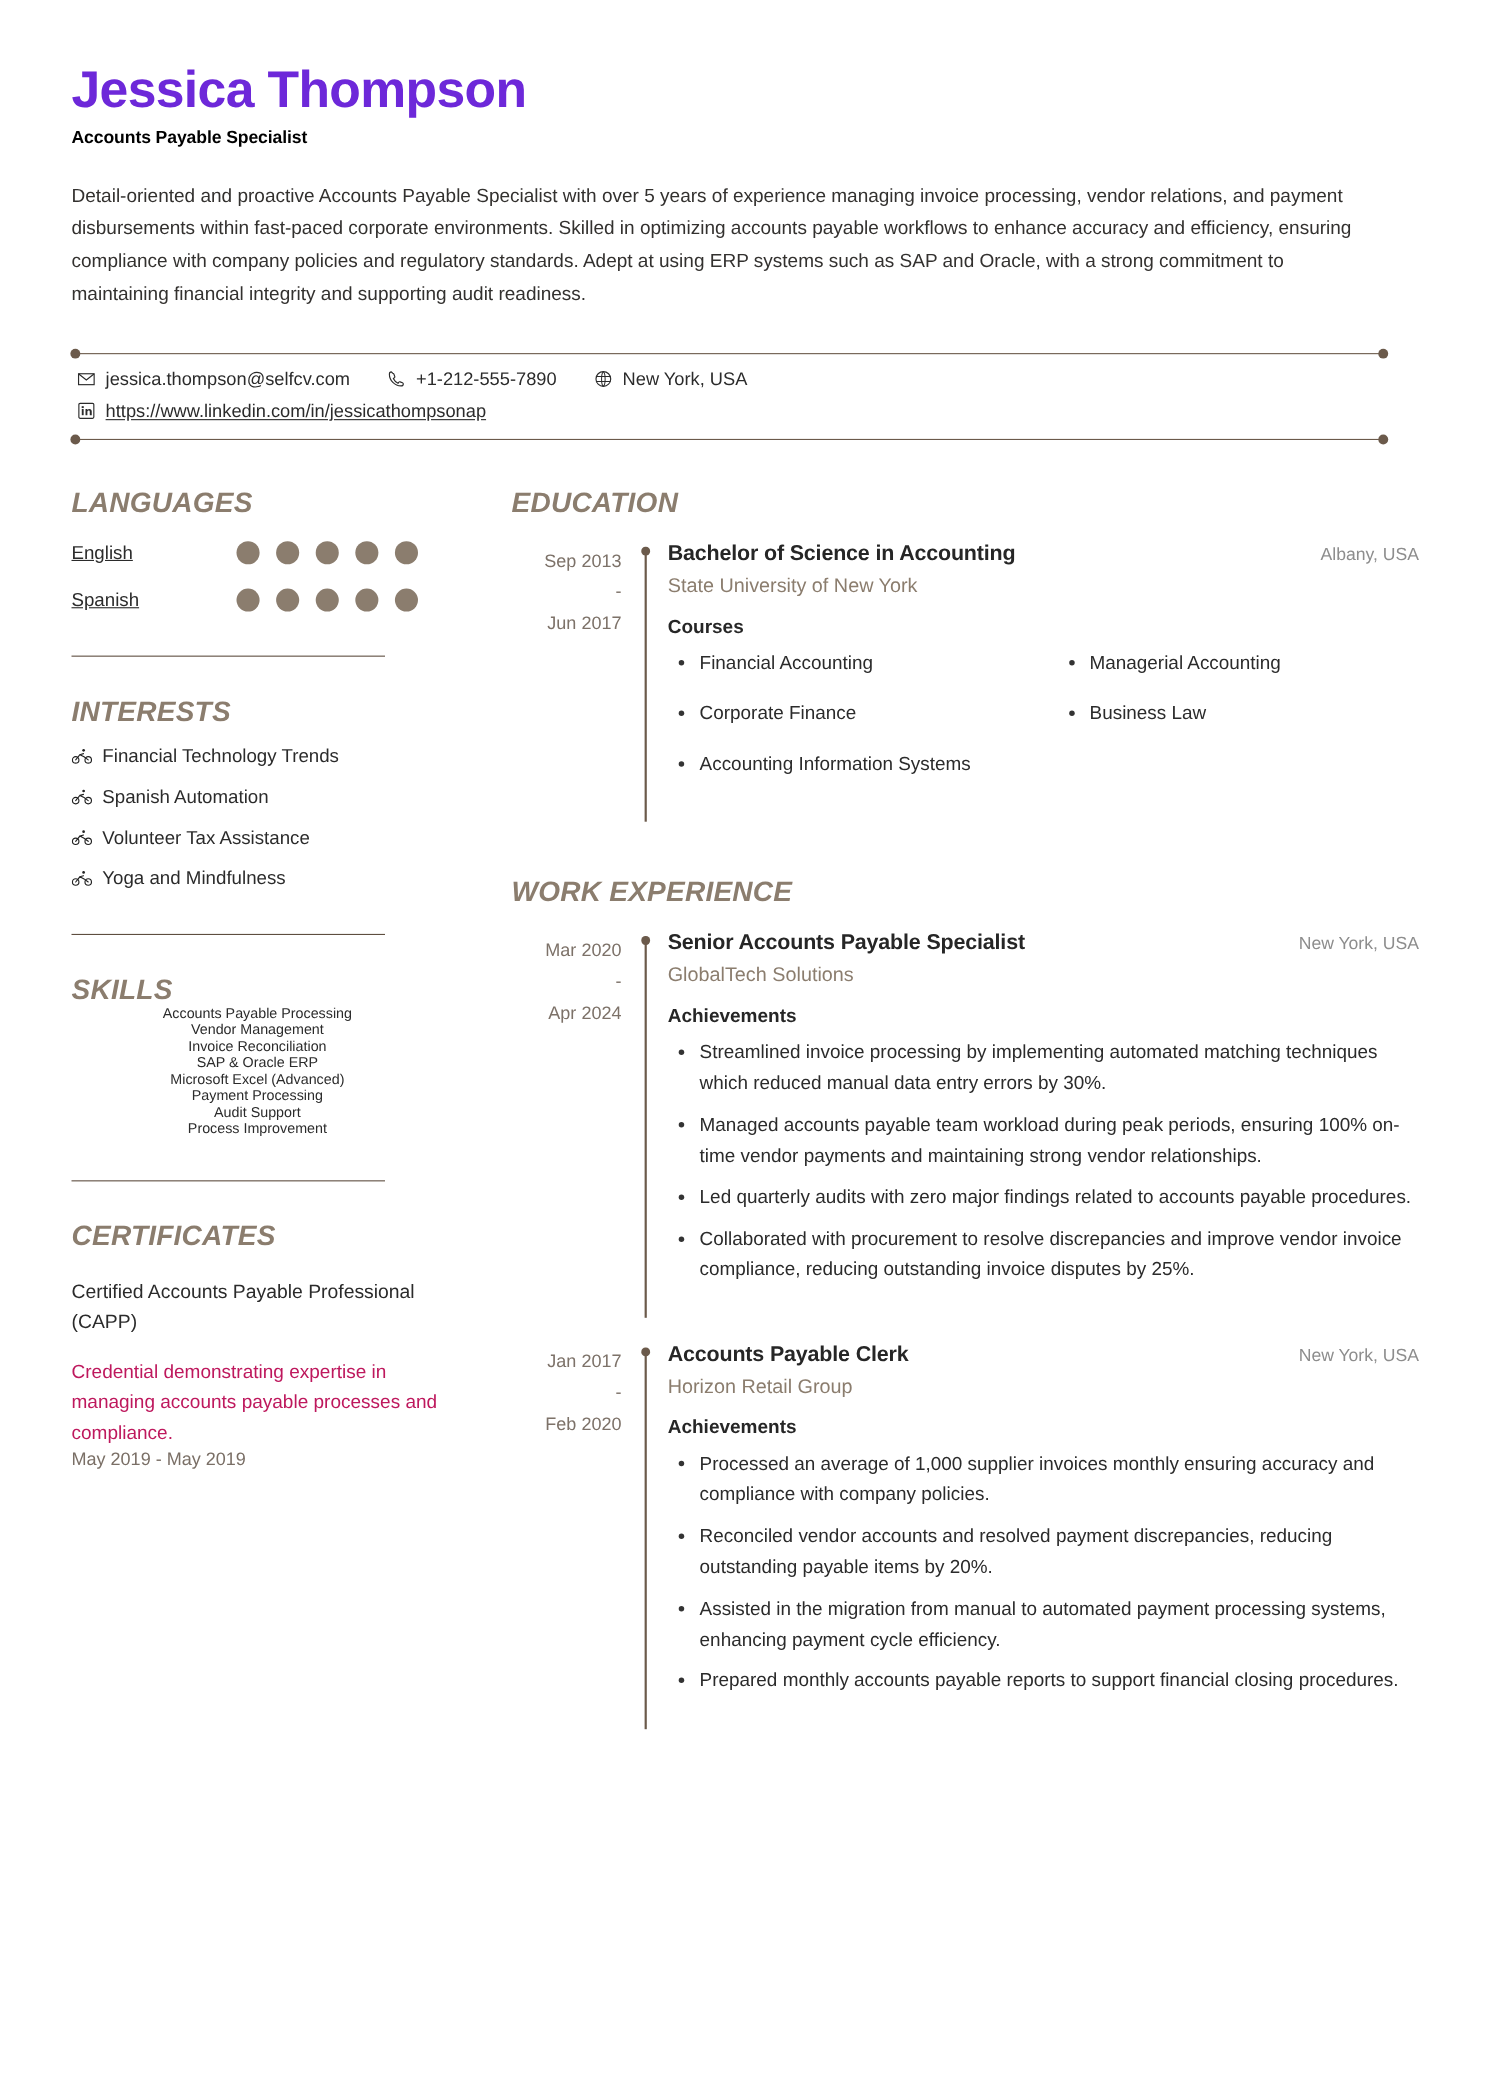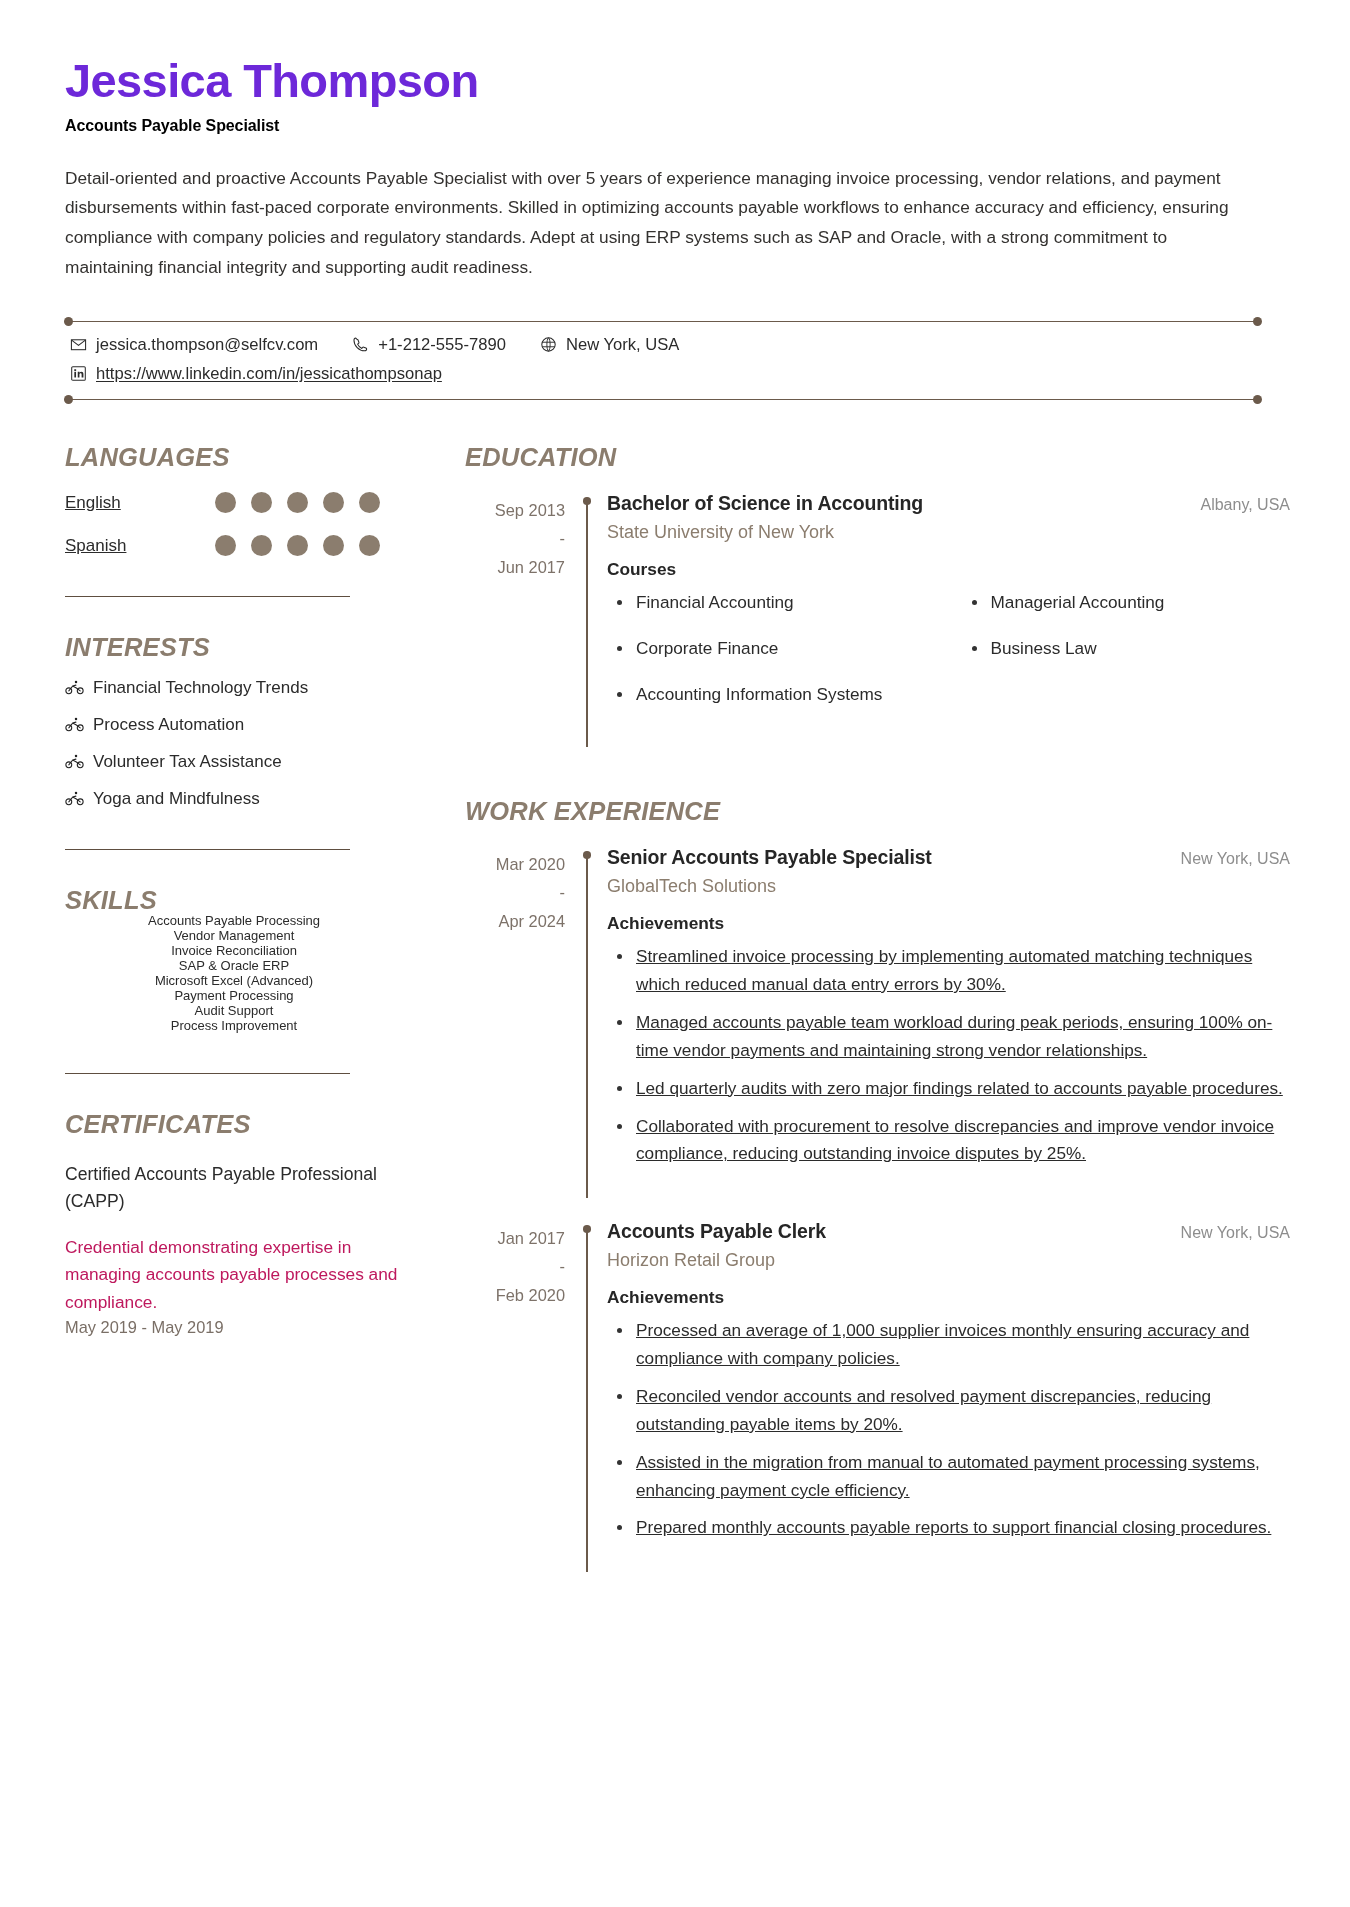--- a/index.html
+++ b/index.html
@@ -221,21 +221,20 @@
   }
 
   ul.bullets { list-style: none; margin-top: 9px; }
   ul.bullets > li {
     position: relative;
     padding-left: 29px;
     font-size: 17.2px;
     line-height: 1.62;
     color: #2b2b2b;
     margin-bottom: 10px;
-    text-decoration: underline;
   }
   ul.bullets > li::before {
     content: "";
     position: absolute;
     left: 10px; top: 11px;
     width: 5px; height: 5px;
     border-radius: 50%;
     background: #333;
   }
 
@@ -369,21 +368,21 @@
         </div>
         <div class="interest-row">
           <span class="bike">
             <svg width="19" height="15" viewBox="0 0 20 15">
                 <circle cx="4" cy="11" r="3.1" fill="none" stroke="#222" stroke-width="1.1"></circle>
                 <circle cx="16" cy="11" r="3.1" fill="none" stroke="#222" stroke-width="1.1"></circle>
                 <circle cx="11.6" cy="1.8" r="1.3" fill="#222"></circle>
                 <path d="M4 11 L8 6 L12 8 L16 11 M8 6 L11.5 5" fill="none" stroke="#222" stroke-width="1.1" stroke-linecap="round"></path>
               </svg>
           </span>
-          <span>Process Automation</span>
+          <span>Spanish Automation</span>
         </div>
         <div class="interest-row">
           <span class="bike">
             <svg width="19" height="15" viewBox="0 0 20 15">
                 <circle cx="4" cy="11" r="3.1" fill="none" stroke="#222" stroke-width="1.1"></circle>
                 <circle cx="16" cy="11" r="3.1" fill="none" stroke="#222" stroke-width="1.1"></circle>
                 <circle cx="11.6" cy="1.8" r="1.3" fill="#222"></circle>
                 <path d="M4 11 L8 6 L12 8 L16 11 M8 6 L11.5 5" fill="none" stroke="#222" stroke-width="1.1" stroke-linecap="round"></path>
               </svg>
           </span>

